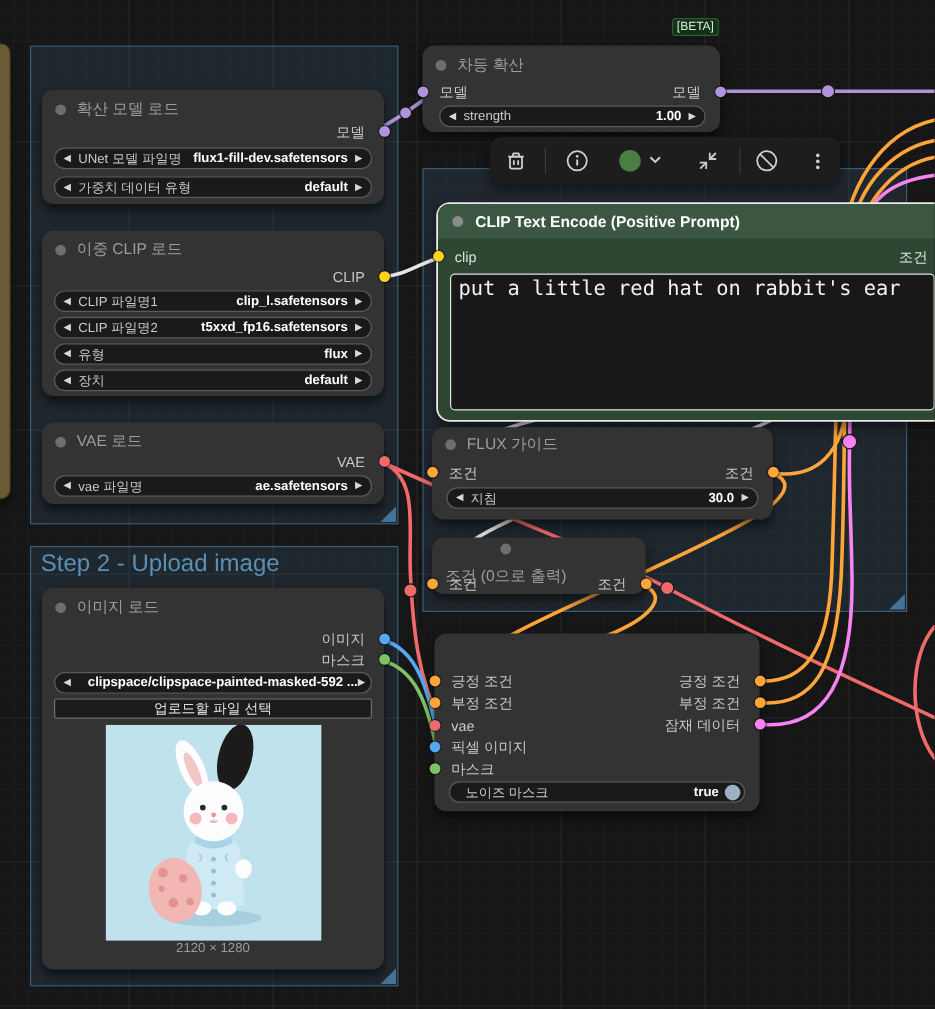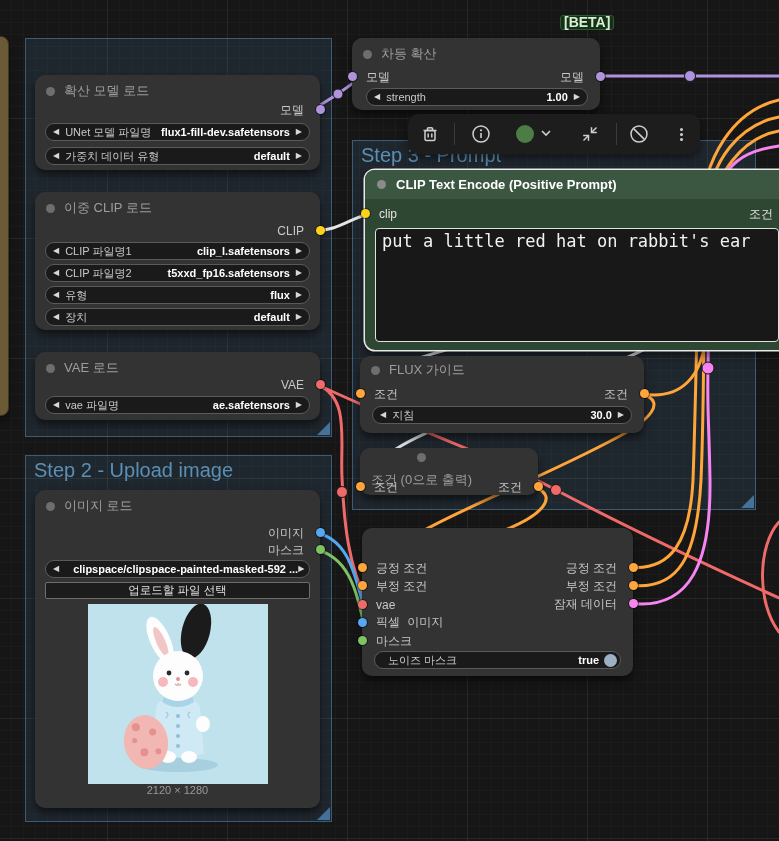--- a/index.html
+++ b/index.html
@@ -39,40 +39,39 @@
   #clipnode .htitle{position:absolute;left:12px;top:7px;display:flex;align-items:center;gap:10px;color:#ffffff;font-weight:bold;font-size:13px;}
   #clipnode .htitle .ndot{background:#8b8b8b;}
   .promptbox{position:absolute;background:#181818;border:1.5px solid #e0e0e0;border-radius:4px;color:#f2f2f2;
     font-family:"DejaVu Sans Mono","Liberation Mono",monospace;font-size:17px;line-height:16px;padding:4px 6px;box-sizing:border-box;white-space:pre-wrap;}
   
   #toolbar{position:absolute;left:408px;top:114px;width:292px;height:40px;background:#1d1d1d;border-radius:10px;box-shadow:0 4px 10px rgba(0,0,0,0.5);z-index:6;}
   .tb-divider{position:absolute;top:9px;width:1px;height:22px;background:#3a3a3a;}
   .tb-icon{position:absolute;top:10px;width:20px;height:20px;}
   .kebab{position:absolute;top:14px;width:3px;height:3px;border-radius:50%;background:#cfcfcf;box-shadow:0 5px 0 #cfcfcf,0 10px 0 #cfcfcf;}
   
-  #beta{position:absolute;left:560px;top:15px;background:#143018;border:1px solid #2c5a32;color:#d9efd1;font-size:14px;font-weight:bold;padding:0px 3px;border-radius:3px;z-index:3;line-height:13px;}
+  #beta{position:absolute;left:560px;top:15px;background:#143018;border:1px solid #2c5a32;color:#d9efd1;font-size:10px;font-weight:normal;padding:0px 3px;border-radius:3px;z-index:3;line-height:13px;}
   
   #brownnode{position:absolute;left:-30px;top:36px;width:37px;height:378px;background:#6a5a36;border:1px solid #3f3520;border-radius:8px;box-shadow:0 4px 8px rgba(0,0,0,.5);z-index:3;}
   .caption{position:absolute;width:100%;text-align:center;color:#9a9a9a;font-size:11px;}
   .imgwrap{position:absolute;z-index:4;}
 </style>
 </head>
 <body>
 
 <div id="canvas">
 
   <div class="group" style="left:25px;top:38px;width:305px;height:397px;">
     <div class="gresize"></div>
   </div>
   <div class="group" style="left:25px;top:455px;width:305px;height:365px;">
     <div class="gtitle">Step 2 - Upload image</div>
     <div class="gresize"></div>
   </div>
   <div class="group" style="left:352px;top:140px;width:402px;height:368px;">
-    <div class="gtitle">Step 3 - Prompt</div>
     <div class="gresize"></div>
   </div>
 
   <svg id="wires" width="779" height="841">
     <g fill="none" stroke-width="3" stroke-linecap="round">
 
       <path d="M312,110 C320,105 330,99 338,94 C346,88 353,83 361,78" stroke="#b193dd"></path>
       <path d="M595,76 L779,76" stroke="#b193dd"></path>
 
       <path d="M313,231 C340,231 352,216 374,213" stroke="#e6e6e6"></path>
@@ -300,21 +299,21 @@
   </div>
 
   <div class="node" style="left:362px;top:528px;width:271px;height:148px;">
     <div class="slot-dot in" style="top:35px;background:#ffa53a;"></div>
     <div class="slot-label lab-l" style="top:34px;">긍정 조건</div>
     <div class="slot-dot in" style="top:53px;background:#ffa53a;"></div>
     <div class="slot-label lab-l" style="top:52px;">부정 조건</div>
     <div class="slot-dot in" style="top:72px;background:#f16a6a;"></div>
     <div class="slot-label lab-l" style="top:71px;">vae</div>
     <div class="slot-dot in" style="top:90px;background:#55a8f2;"></div>
-    <div class="slot-label lab-l" style="top:89px;font-family:Liberation Mono, monospace;">픽셀 이미지</div>
+    <div class="slot-label lab-l" style="top:89px;">픽셀 이미지</div>
     <div class="slot-dot in" style="top:108px;background:#7ec263;"></div>
     <div class="slot-label lab-l" style="top:107px;">마스크</div>
     <div class="slot-label lab-r" style="top:34px;">긍정 조건</div>
     <div class="slot-dot out" style="top:35px;background:#ffa53a;"></div>
     <div class="slot-label lab-r" style="top:52px;">부정 조건</div>
     <div class="slot-dot out" style="top:53px;background:#ffa53a;"></div>
     <div class="slot-label lab-r" style="top:70px;">잠재 데이터</div>
     <div class="slot-dot out" style="top:71px;background:#f884f2;"></div>
     <div class="widget" style="left:12px;right:12px;top:123px;padding-right:3px;">
       <span class="wlabel">노이즈 마스크</span>

